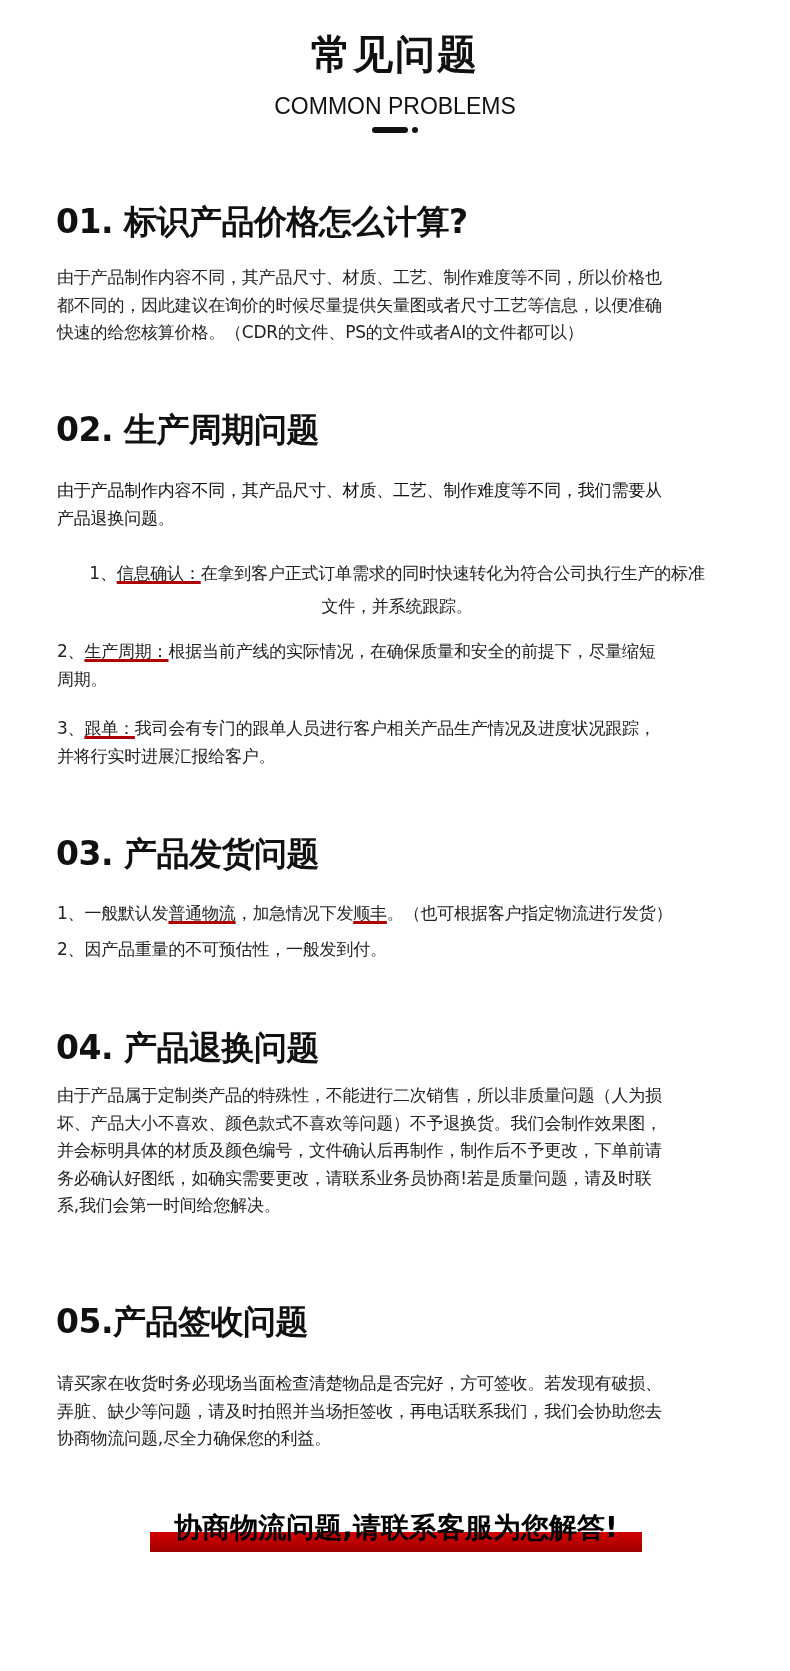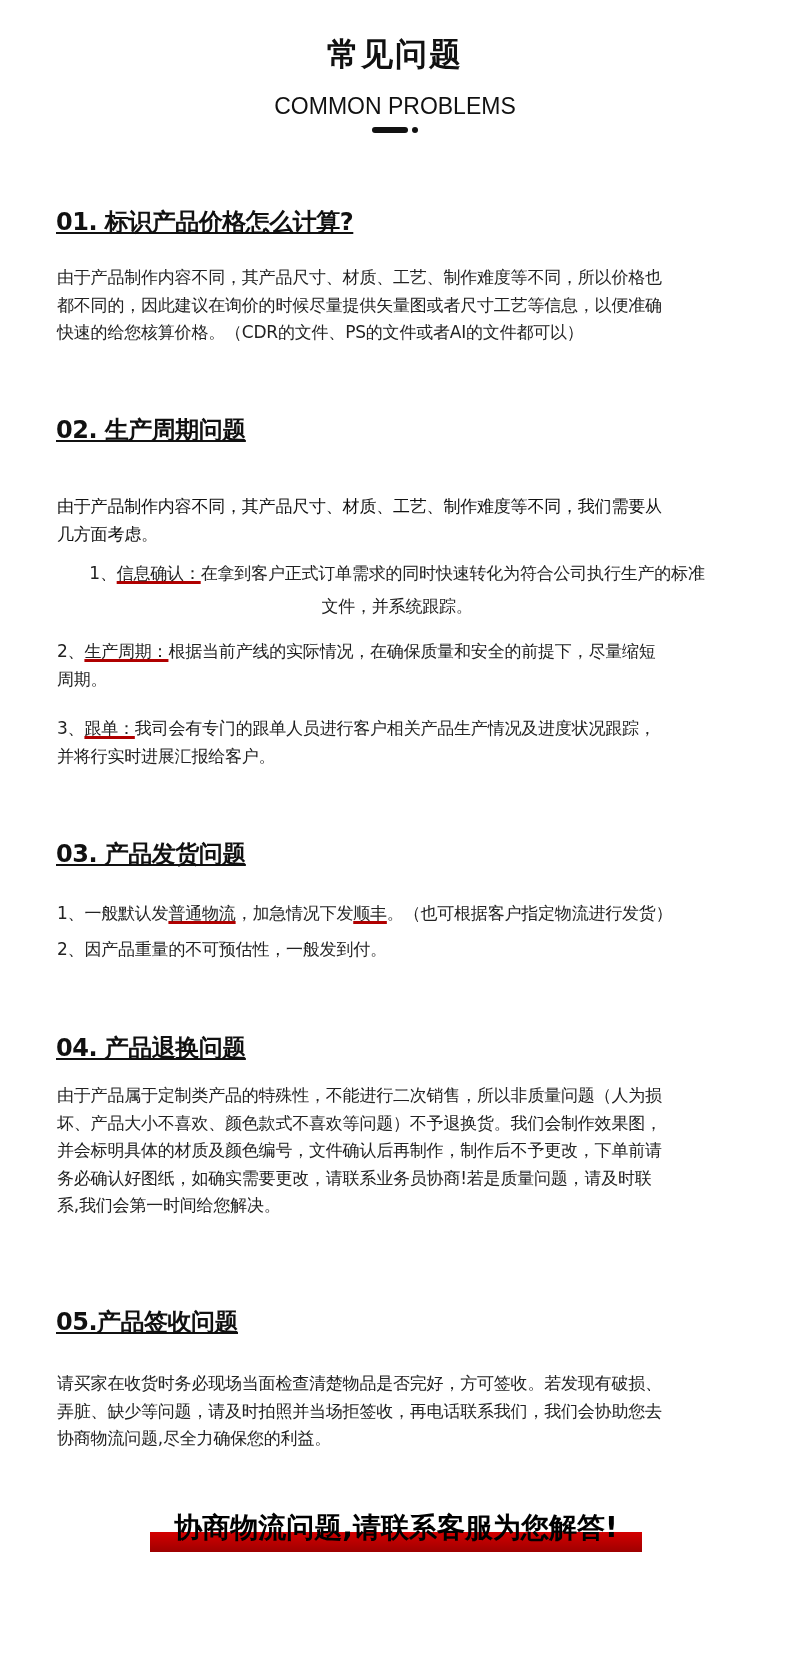--- a/index.html
+++ b/index.html
@@ -12,21 +12,21 @@
       height: 1671px;
       position: relative;
       overflow: hidden;
       font-family: "DejaVu Sans", "Liberation Sans", sans-serif;
       color: #111111;
     }
     .abs { position: absolute; }
     .page-title {
       left: 0; width: 790px; top: 26px;
       text-align: center;
-      font-size: 32px;
+      font-size: 40px;
       font-weight: bold;
       line-height: 56px;
       color: #111;
       letter-spacing: 2px;
     }
     .page-subtitle {
       left: 0; width: 790px; top: 92px;
       text-align: center;
       font-family: "Liberation Sans", sans-serif;
       font-size: 23px;
@@ -42,42 +42,41 @@
     .divider .bar {
       position: absolute; left: 0; top: 0;
       width: 36px; height: 6px; border-radius: 3px; background: #111;
     }
     .divider .dot {
       position: absolute; left: 40px; top: 0;
       width: 6px; height: 6px; border-radius: 3px; background: #111;
     }
     .section-heading {
       left: 56px;
-      font-size: 24px;
+      font-size: 33px;
       font-weight: bold;
       line-height: 36px;
       color: #111;
       white-space: nowrap;
       letter-spacing: -0.5px;
-      text-decoration: underline;
     }
     .body-text {
       left: 57px;
       width: 680px;
       font-size: 17px;
       color: #222;
       white-space: nowrap;
       letter-spacing: -0.2px;
     }
     .body-text .line {
       display: block;
       height: 27.5px;
       line-height: 27.5px;
     }
-    .body-text.dark { color: #111; margin-top: 16px; }
+    .body-text.dark { color: #111; }
     .u {
       text-decoration: underline;
       text-decoration-color: #b00000;
       text-decoration-thickness: 3px;
       text-underline-offset: 2px;
     }
     .item-line {
       display: block;
       height: 28px;
       line-height: 28px;
@@ -120,21 +119,21 @@
 <div class="abs section-heading" style="top:204px;">01. 标识产品价格怎么计算?</div>
 <div class="abs body-text" style="top:264px;">
   <span class="line">由于产品制作内容不同，其产品尺寸、材质、工艺、制作难度等不同，所以价格也</span>
   <span class="line">都不同的，因此建议在询价的时候尽量提供矢量图或者尺寸工艺等信息，以便准确</span>
   <span class="line">快速的给您核算价格。（CDR的文件、PS的文件或者AI的文件都可以）</span>
 </div>
 
 <div class="abs section-heading" style="top:412px;">02. 生产周期问题</div>
 <div class="abs body-text dark" style="top:477px;">
   <span class="line">由于产品制作内容不同，其产品尺寸、材质、工艺、制作难度等不同，我们需要从</span>
-  <span class="line">几方面考虑。</span>
+  <span class="line">产品退换问题。</span>
 </div>
 
 <div class="abs body-text" style="top:559px;text-align:center;">
   <span class="item-line">
     <span>1、</span><span class="u">信息确认：</span><span>在拿到客户正式订单需求的同时快速转化为符合公司执行生产的标准</span>
   </span>
   <span class="item-line" style="margin-top:5px;">文件，并系统跟踪。</span>
 </div>
 
 <div class="abs body-text" style="top:637px;">

